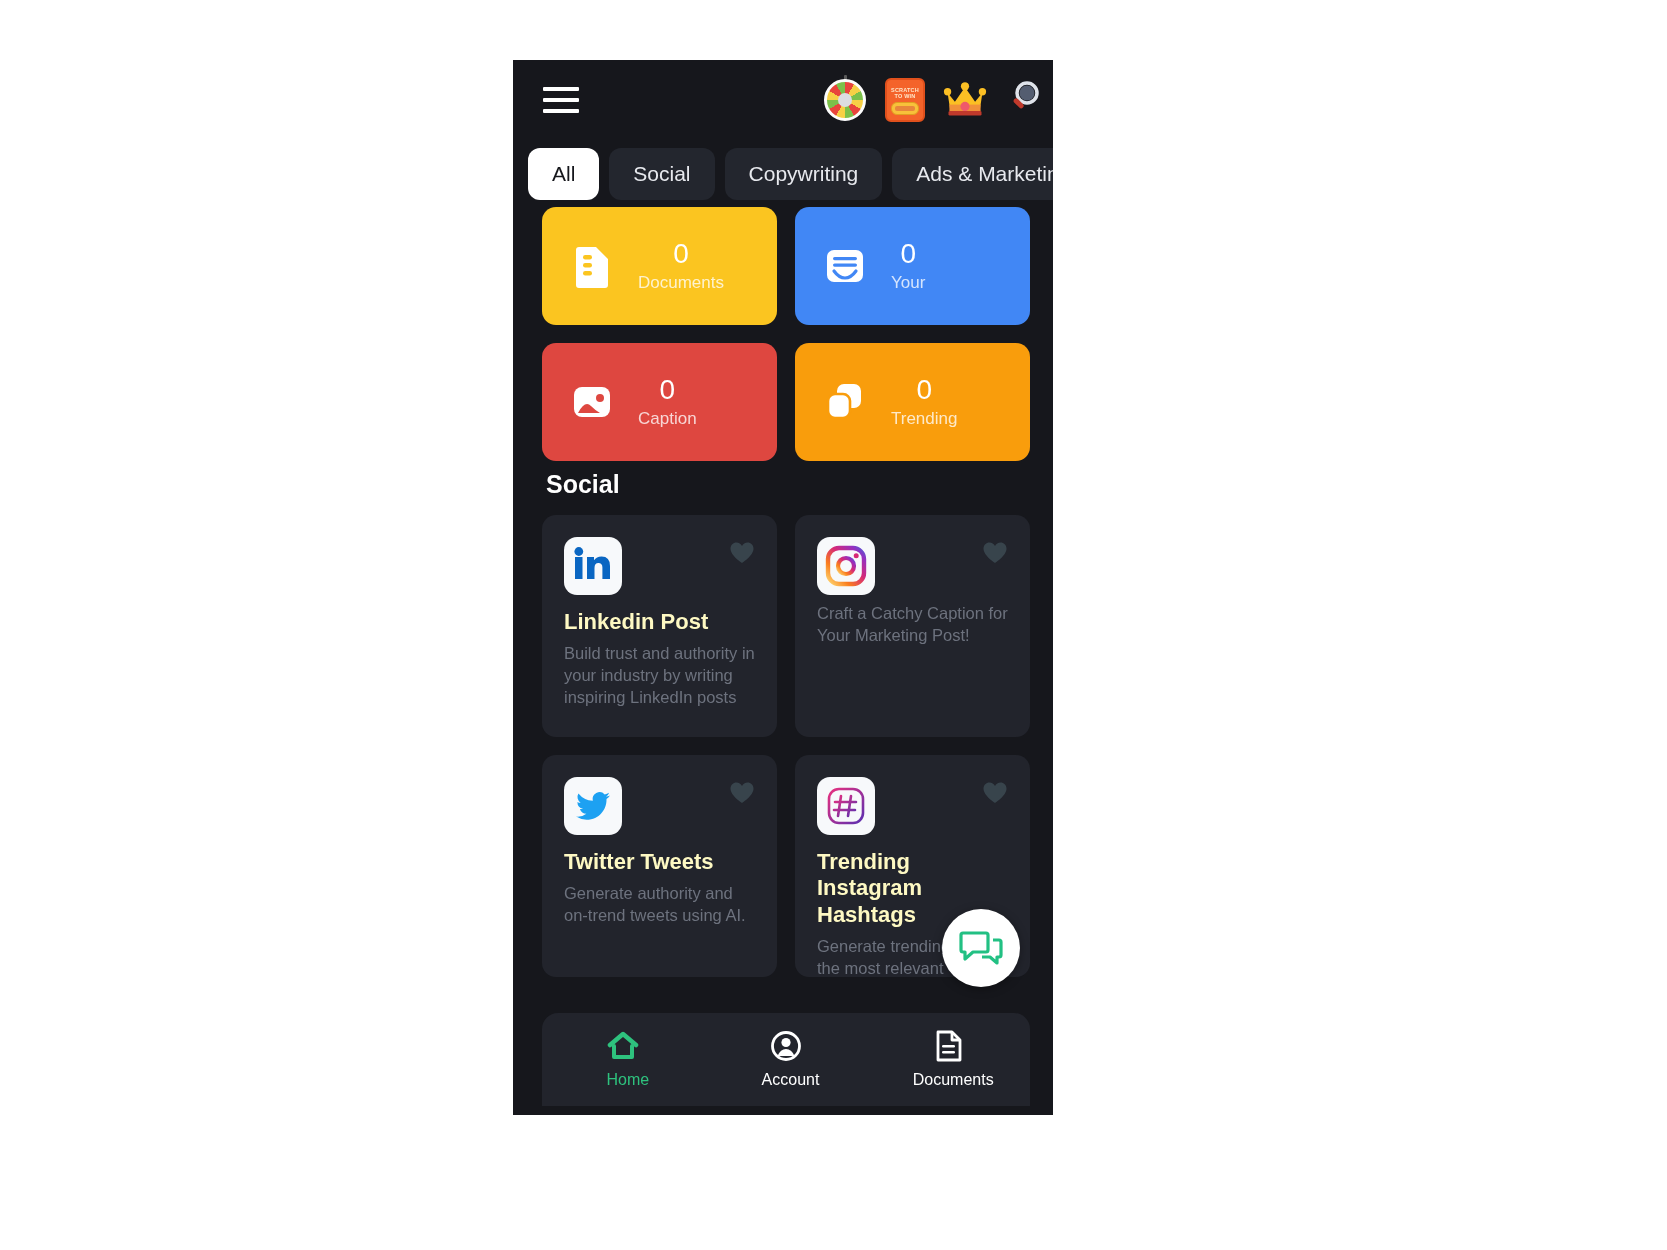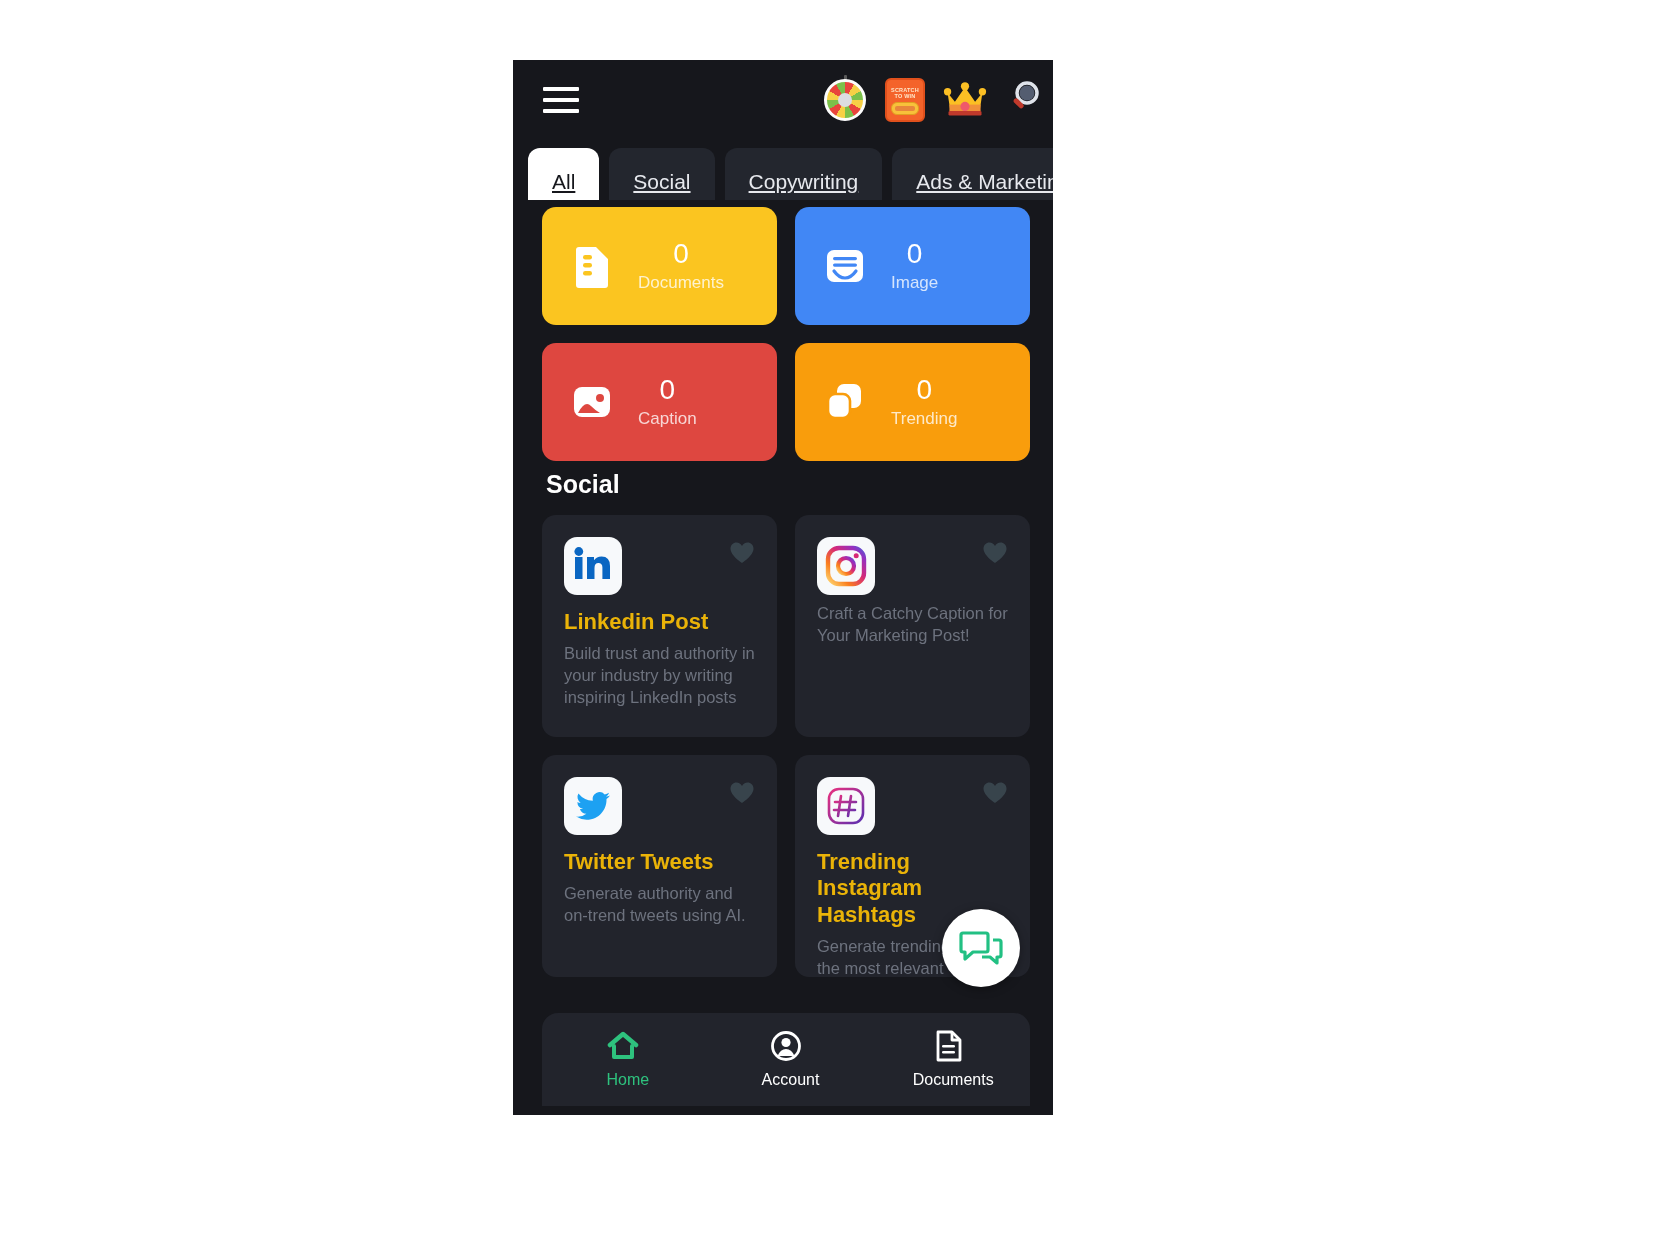--- a/index.html
+++ b/index.html
@@ -152,26 +152,25 @@
     overflow: hidden;
   }
   .tab {
     height: 52px;
     border-radius: 12px;
     background: #23262e;
     color: #e7e9ee;
     display: flex;
     align-items: center;
     justify-content: center;
-    padding: 8px 24px;
+    padding: 0 24px;
     font-size: 21px;
     white-space: nowrap;
     cursor: pointer;
     flex: 0 0 auto;
-    text-decoration: underline;
   }
   .tab.active {
     background: #ffffff;
     color: #16171c;
   }
 
   
   .stats {
     position: absolute;
     left: 29px; top: 147px;
@@ -254,21 +253,21 @@
   .heart {
     position: absolute;
     right: 22px; top: 26px;
     width: 26px; height: 24px;
     cursor: pointer;
   }
   .tpl-title {
     margin-top: 14px;
     font-size: 22px;
     font-weight: 700;
-    color: #eab308;
+    color: #fef9c3;
     line-height: 1.2;
   }
   .tpl-desc {
     margin-top: 8px;
     font-size: 16.5px;
     line-height: 1.32;
     color: #6d727e;
   }
 
   
@@ -399,21 +398,21 @@
         <div class="sicon">
           <svg width="44" height="44" viewBox="0 0 44 44">
             <rect x="4" y="6" width="36" height="32" rx="7" fill="#ffffff"></rect>
             <rect x="10" y="13" width="24" height="3.2" rx="1.6" fill="#4187f5"></rect>
             <rect x="10" y="19.5" width="24" height="3.2" rx="1.6" fill="#4187f5"></rect>
             <path d="M11 27 q5 7 11 7 q6 0 11 -7" fill="none" stroke="#4187f5" stroke-width="3.2" stroke-linecap="round"></path>
           </svg>
         </div>
         <div class="stext">
           <div class="snum">0</div>
-          <div class="slabel">Image</div>
+          <div class="slabel">Your</div>
         </div>
       </div>
 
       <div class="stat" style="background:#de4740">
         <div class="sicon">
           <svg width="44" height="44" viewBox="0 0 44 44">
             <rect x="4" y="7" width="36" height="30" rx="8" fill="#ffffff"></rect>
             <circle cx="30" cy="18" r="4" fill="#de4740"></circle>
             <path d="M8 33 q7 -13 13 -7 q5 5 9 7 z" fill="#de4740"></path>
           </svg>

